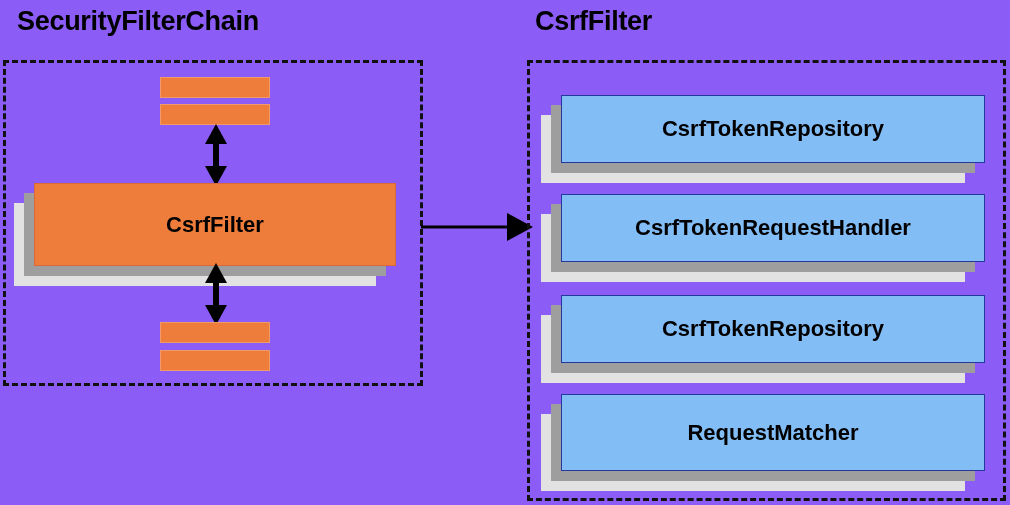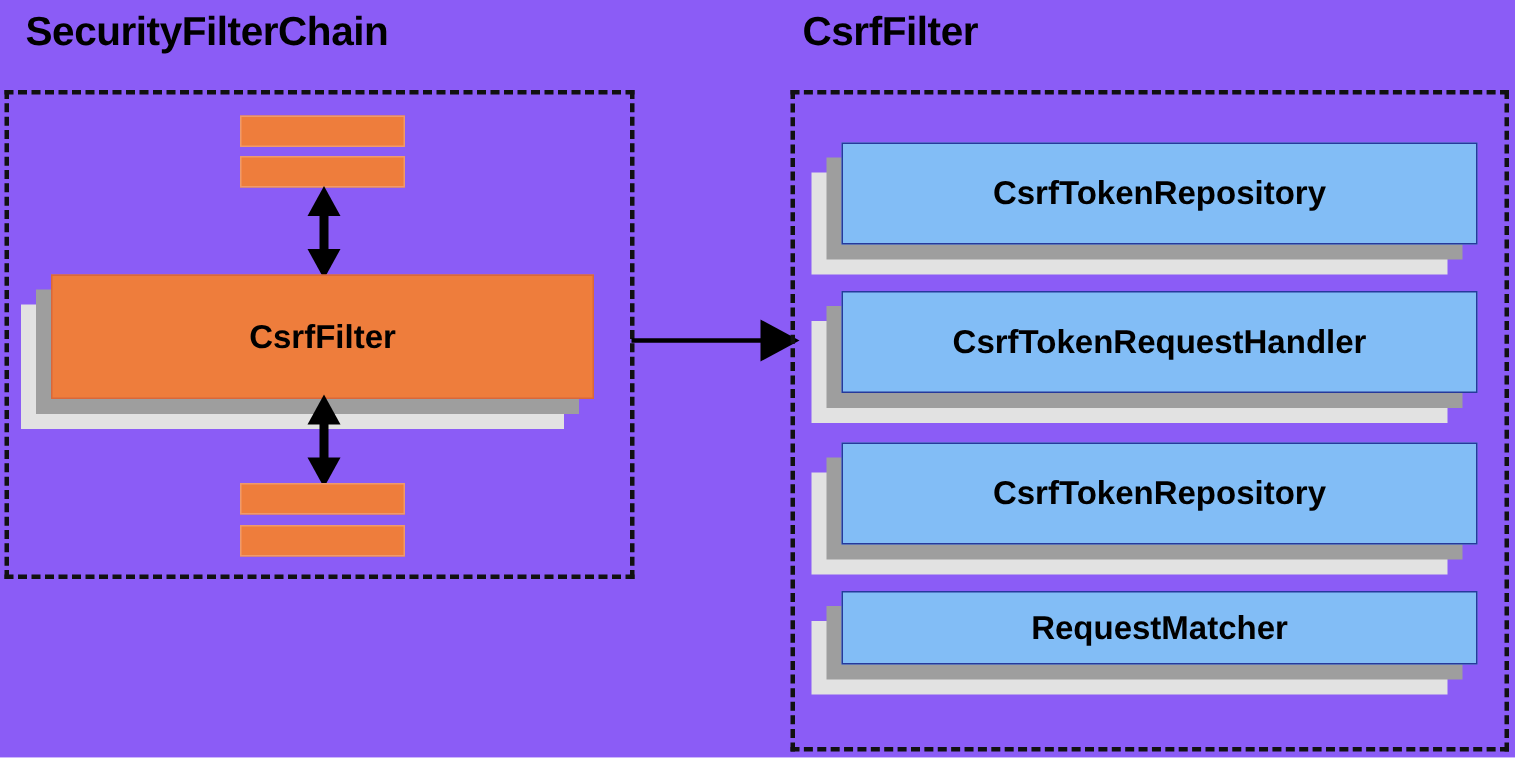--- a/index.html
+++ b/index.html
@@ -93,21 +93,21 @@
   #node-csrffilter { left: 34px; top: 183px; width: 362px; height: 83px; }
 
   #arrow-up     { left: 196px; top: 124px; width: 40px;  height: 62px; }
   #arrow-down   { left: 196px; top: 263px; width: 40px;  height: 62px; }
   #arrow-link   { left: 421px; top: 206px; width: 112px; height: 42px; }
 
   
   #node-repo     { left: 561px; top: 95px;  width: 424px; height: 68px; }
   #node-handler  { left: 561px; top: 194px; width: 424px; height: 68px; text-align: right; }
   #node-denied   { left: 561px; top: 295px; width: 424px; height: 68px; }
-  #node-matcher  { left: 561px; top: 394px; width: 424px; height: 49px; }
+  #node-matcher  { left: 561px; top: 394px; width: 424px; height: 77px; }
 </style>
 </head>
 <body>
 
 <div id="stage">
 
   <div class="panel-title" id="title-left">SecurityFilterChain</div>
 
   <div class="dashed-box" id="box-left"></div>
 

